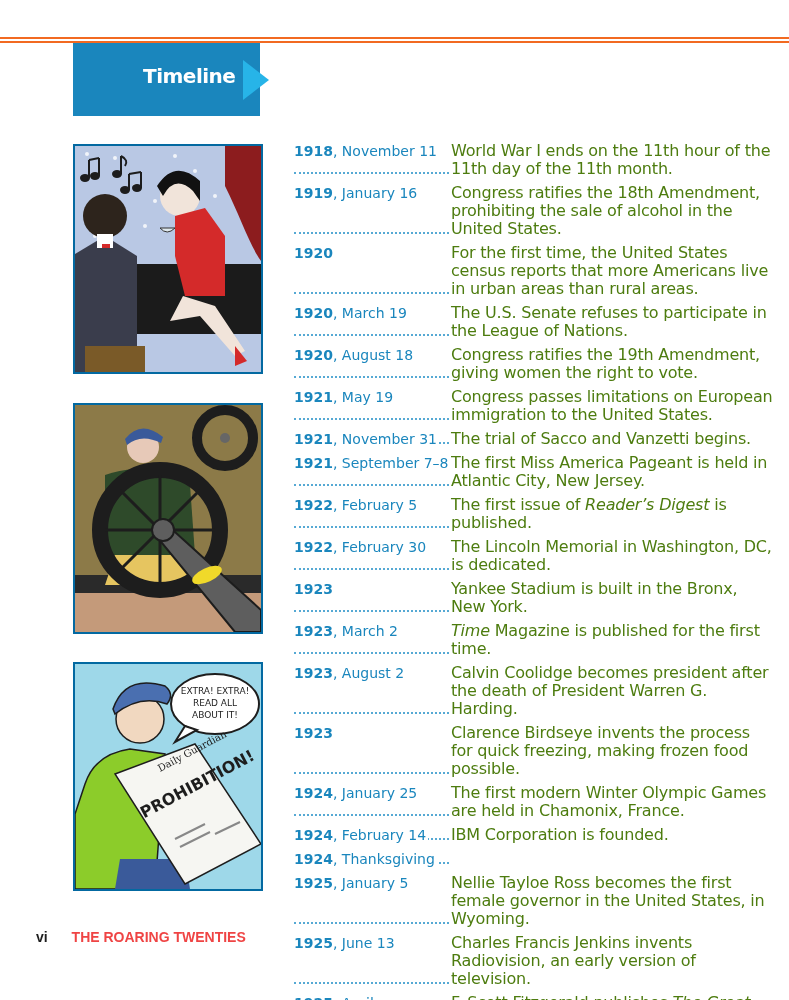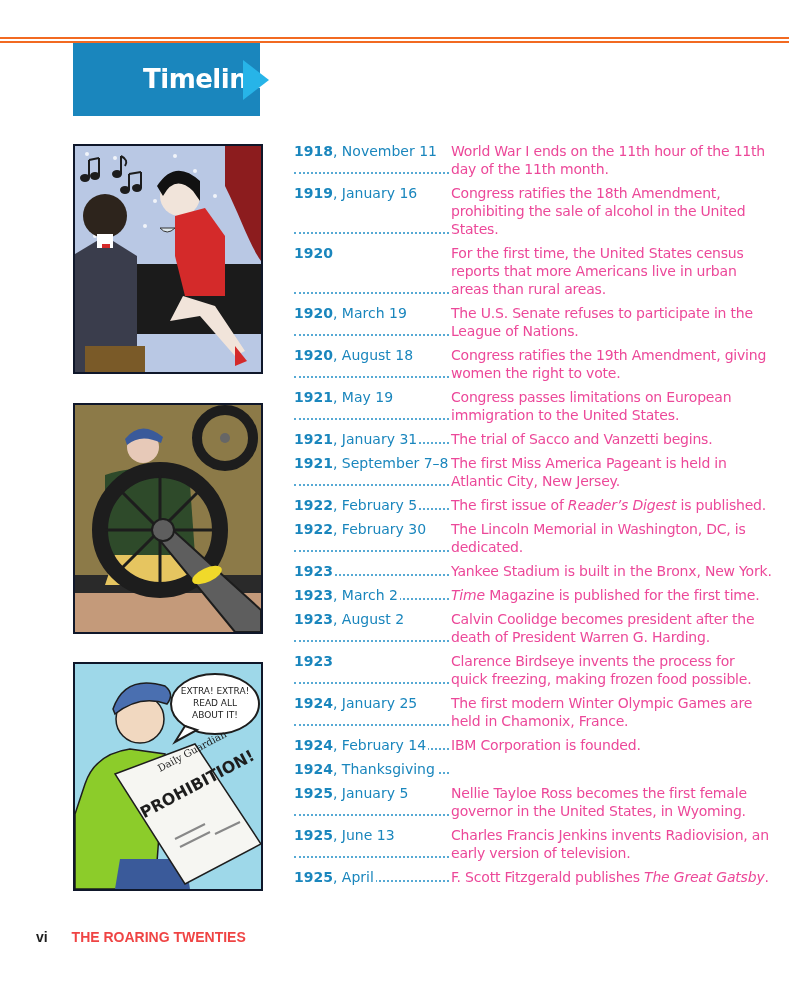--- a/index.html
+++ b/index.html
@@ -1,34 +1,34 @@
 <!DOCTYPE html>
 <html><head>
 <meta charset="utf-8">
 <style>
   html, body { margin: 0; padding: 0; background: #ffffff; }
   body { width: 789px; height: 1000px; position: relative; overflow: hidden; font-family: "DejaVu Sans", sans-serif; }
   .rule { position: absolute; left: 0; width: 789px; background: #f26a21; }
   .rule.r1 { top: 37px; height: 2px; }
   .rule.r2 { top: 41px; height: 2px; }
   .header-box { position: absolute; left: 73px; top: 43px; width: 187px; height: 73px; background: #1a86bd; }
-  .header-title { position: absolute; left: 143px; top: 64px; color: #ffffff; font-family: "DejaVu Sans", sans-serif; font-weight: bold; font-size: 26px; letter-spacing: -0.5px; }
+  .header-title { position: absolute; left: 143px; top: 64px; color: #ffffff; font-family: "DejaVu Sans", sans-serif; font-weight: bold; font-size: 20px; letter-spacing: -0.5px; }
   .header-arrow { position: absolute; left: 243px; top: 60px; width: 0; height: 0; border-top: 20px solid transparent; border-bottom: 20px solid transparent; border-left: 26px solid #27b4e8; }
-  .panel { position: absolute; left: 73px; width: 186px; border: 2px solid #0f172a; overflow: hidden; }
+  .panel { position: absolute; left: 73px; width: 186px; border: 2px solid #0369a1; overflow: hidden; }
   .panel svg { display: block; width: 100%; height: 100%; }
   .p1 { top: 144px; height: 226px; }
   .p2 { top: 403px; height: 227px; }
   .p3 { top: 662px; height: 225px; }
   .timeline { position: absolute; left: 294px; top: 142px; width: 480px; }
   .entry { display: flex; margin-bottom: 6px; }
   .date { width: 157px; flex: 0 0 157px; color: #1a86bd; font-size: 14px; line-height: 18px; white-space: nowrap; overflow: hidden; position: relative; }
   .date .year { font-weight: bold; }
   .date .dots { position: absolute; right: 2px; bottom: 4px; left: 0; border-bottom: 2px dotted #56a9d4; z-index: 0; }
   .date .dlabel { background: #fff; position: relative; z-index: 1; padding-right: 2px; }
-  .desc { flex: 1; color: #ec4899; font-size: 14px; line-height: 18px; letter-spacing: -0.2px; }
+  .desc { flex: 1; color: #4d7c0f; font-size: 16px; line-height: 18px; letter-spacing: -0.2px; }
   .desc em { font-style: italic; }
   .footer { position: absolute; left: 36px; top: 929px; font-family: "Liberation Sans", sans-serif; font-weight: bold; font-size: 14px; }
   .footer .pg { color: #1e1e1e; margin-right: 20px; }
   .footer .book { color: #ef4444; }
 </style>
 </head>
 <body>
 
 <div class="rule r1"></div>
 <div class="rule r2"></div>
@@ -153,21 +153,21 @@
     </div>
     <div class="entry">
       <div class="date"><span class="dots"></span><span class="dlabel"><span class="year">1920</span><span>, August 18</span></span></div>
       <div class="desc">Congress ratifies the 19th Amendment, giving women the right to vote.</div>
     </div>
     <div class="entry">
       <div class="date"><span class="dots"></span><span class="dlabel"><span class="year">1921</span><span>, May 19</span></span></div>
       <div class="desc">Congress passes limitations on European immigration to the United States.</div>
     </div>
     <div class="entry">
-      <div class="date"><span class="dots"></span><span class="dlabel"><span class="year">1921</span><span>, January 31</span></span></div>
+      <div class="date"><span class="dots"></span><span class="dlabel"><span class="year">1921</span><span>, November 31</span></span></div>
       <div class="desc">The trial of Sacco and Vanzetti begins.</div>
     </div>
     <div class="entry">
       <div class="date"><span class="dots"></span><span class="dlabel"><span class="year">1921</span><span>, September 7–8</span></span></div>
       <div class="desc">The first Miss America Pageant is held in Atlantic City, New Jersey.</div>
     </div>
     <div class="entry">
       <div class="date"><span class="dots"></span><span class="dlabel"><span class="year">1922</span><span>, February 5</span></span></div>
       <div class="desc"><span>The first issue of </span><em>Reader’s Digest</em><span> is published.</span></div>
     </div>

